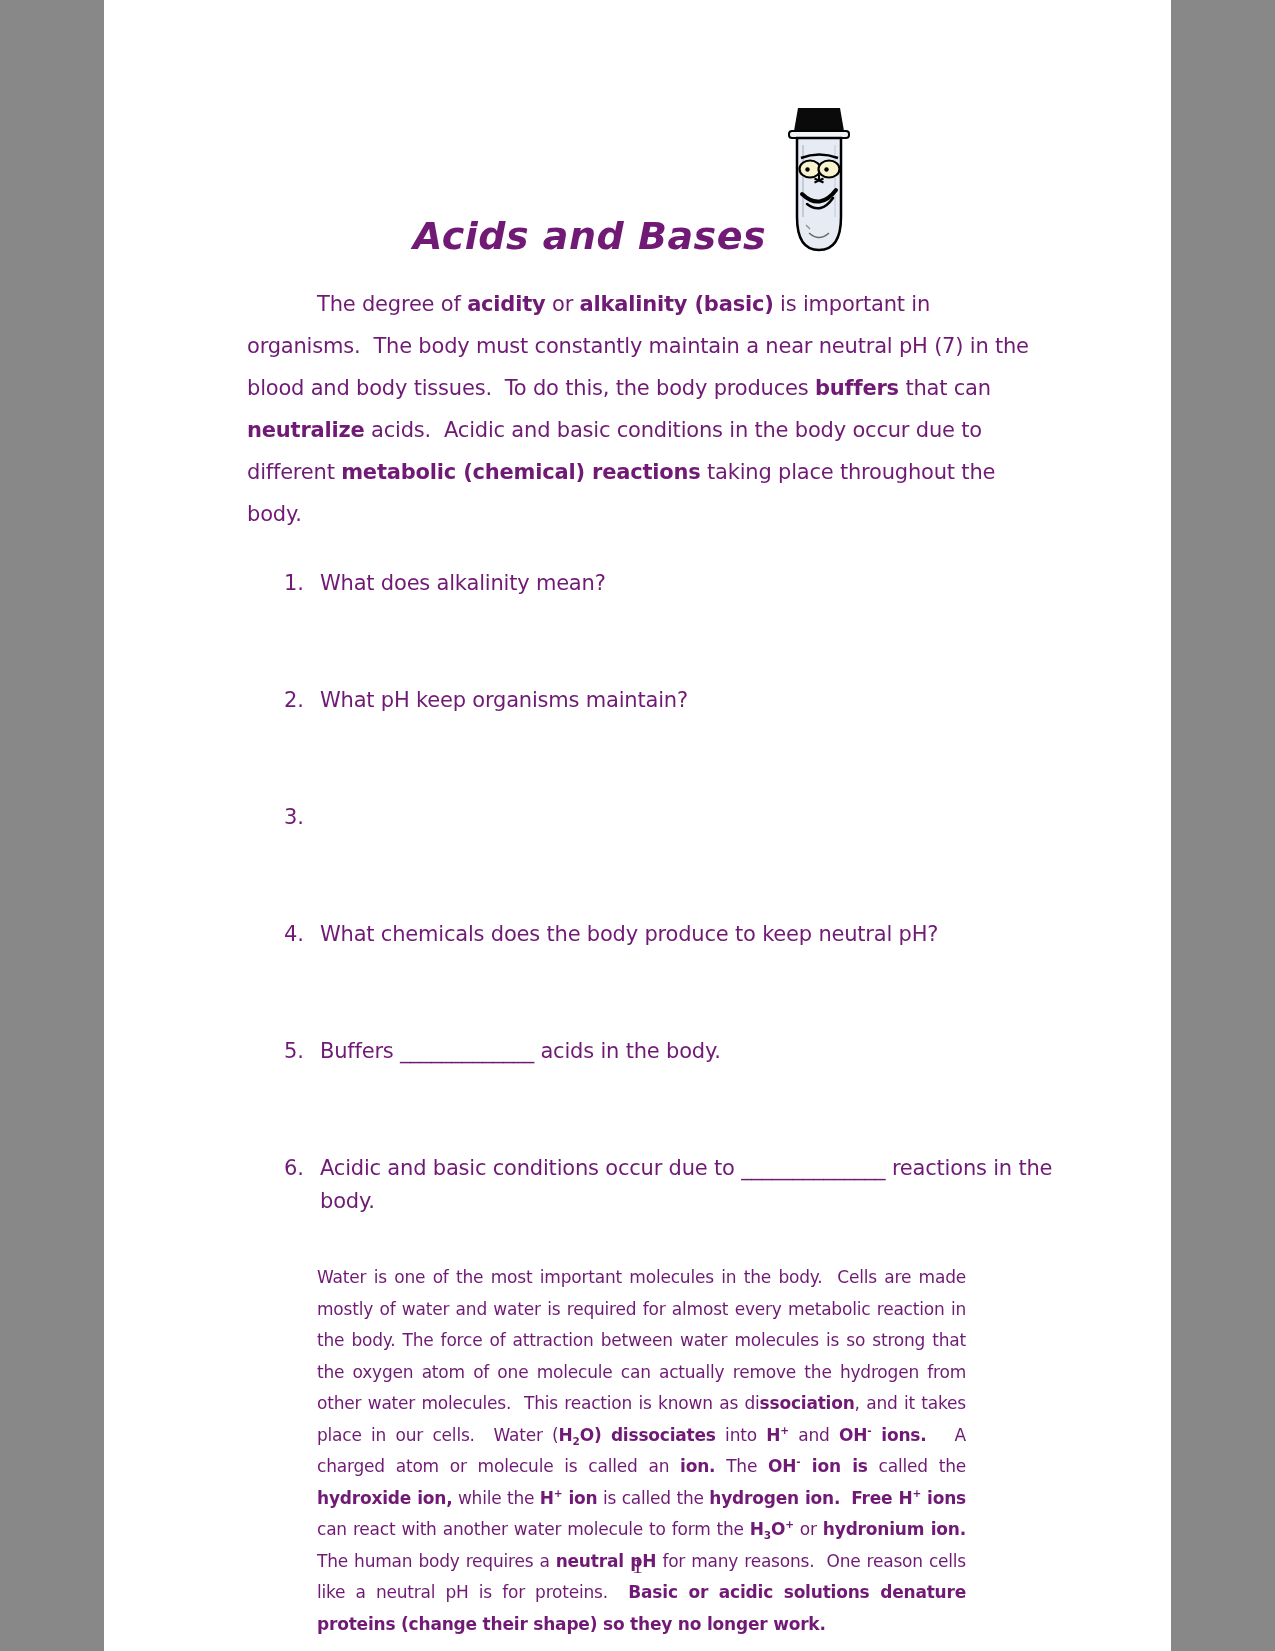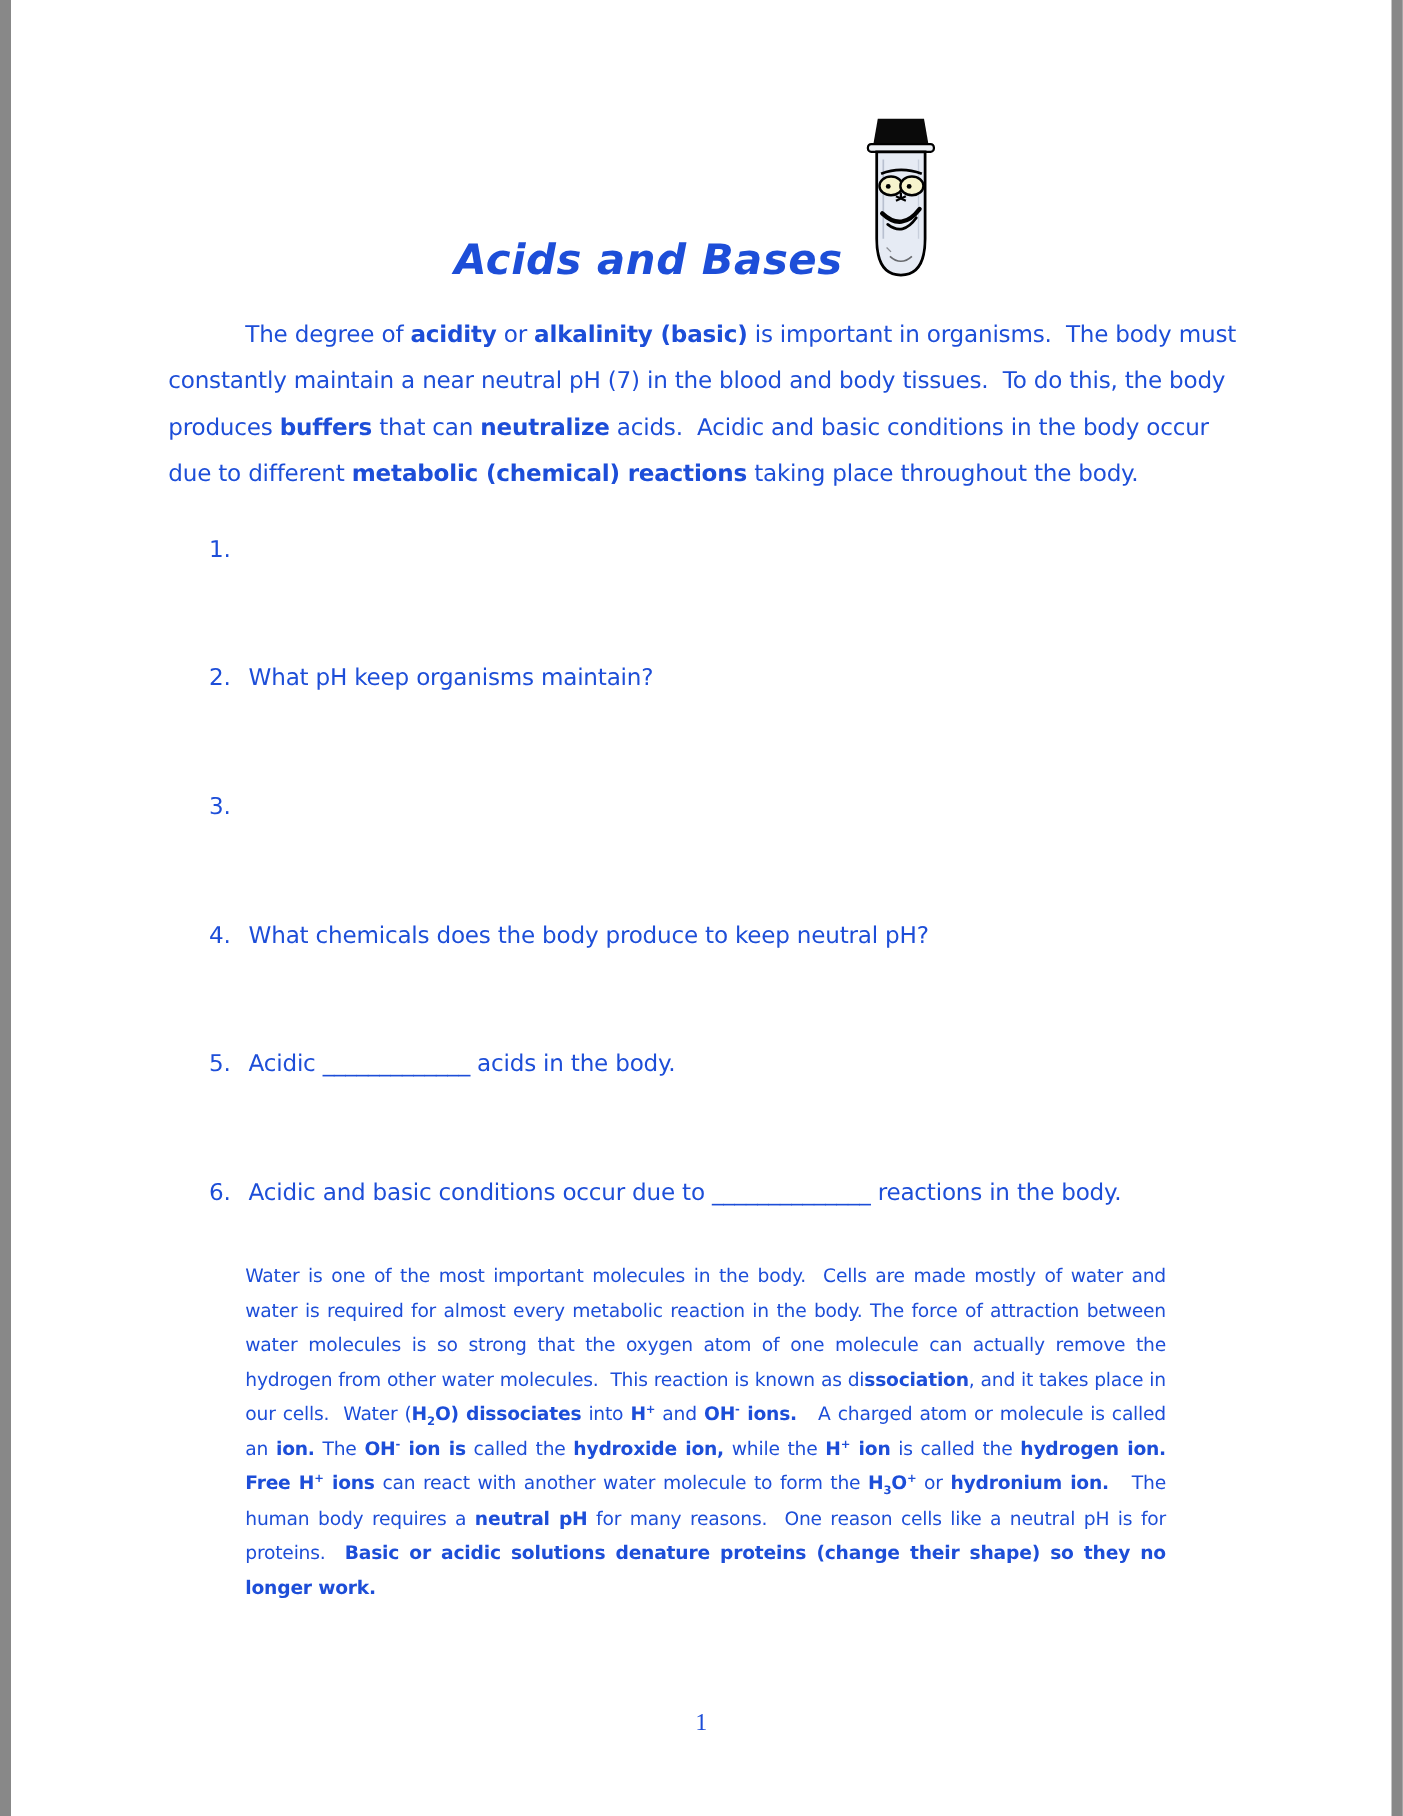--- a/index.html
+++ b/index.html
@@ -1,23 +1,23 @@
 <!DOCTYPE html>
 <html><head>
 <meta charset="utf-8">
 <style>
   html, body { margin: 0; padding: 0; background: #888; }
   .page {
     position: relative;
-    width: 1255px;
+    width: 1067px;
     height: 1651px;
     margin: 0 auto;
     background: #ffffff;
     font-family: "DejaVu Sans", sans-serif;
-    color: #1d4ed8;
+    color: #701a75;
     letter-spacing: -0.2px;
     overflow: hidden;
   }
   .title-row {
     display: flex;
     justify-content: center;
     align-items: flex-end;
     gap: 10px;
     padding-top: 105px;
     height: 152px;
@@ -105,35 +105,36 @@
       <path d="M33,128 Q43,137 53,128" stroke="#000" stroke-width="1.5" fill="none" opacity="0.55"></path>
       <path d="M30,120 L34,124" stroke="#000" stroke-width="1.2" opacity="0.4"></path>
     </svg>
   </div>
 
   <p class="intro">The degree of <b>acidity</b> or <b>alkalinity (basic)</b> is important in organisms.  The body must constantly maintain a near neutral pH (7) in the blood and body tissues.  To do this, the body produces <b>buffers</b> that can <b>neutralize</b> acids.  Acidic and basic conditions in the body occur due to different <b>metabolic (chemical) reactions</b> taking place throughout the body.</p>
 
   <ol class="questions">
     <li class="question">
       <span class="q-num">1.</span>
+      <span class="q-text">What does alkalinity mean?</span>
     </li>
     <li class="question">
       <span class="q-num">2.</span>
       <span class="q-text">What pH keep organisms maintain?</span>
     </li>
     <li class="question">
       <span class="q-num">3.</span>
     </li>
     <li class="question">
       <span class="q-num">4.</span>
       <span class="q-text">What chemicals does the body produce to keep neutral pH?</span>
     </li>
     <li class="question">
       <span class="q-num">5.</span>
-      <span class="q-text">Acidic _____________ acids in the body.</span>
+      <span class="q-text">Buffers _____________ acids in the body.</span>
     </li>
     <li class="question">
       <span class="q-num">6.</span>
       <span class="q-text">Acidic and basic conditions occur due to ______________ reactions in the body.</span>
     </li>
   </ol>
 
   <p class="water">Water is one of the most important molecules in the body.  Cells are made mostly of water and water is required for almost every metabolic reaction in the body. The force of attraction between water molecules is so strong that the oxygen atom of one molecule can actually remove the hydrogen from other water molecules.  This reaction is known as di<b>ssociation</b>, and it takes place in our cells.  Water (<b>H</b><b><sub>2</sub></b><b>O)</b> <b>dissociates</b> into <b>H</b><b><sup>+</sup></b> and <b>OH</b><b><sup>-</sup></b><b> ions.</b>   A charged atom or molecule is called an <b>ion.</b> The <b>OH</b><b><sup>-</sup></b><b> ion is</b> called the <b>hydroxide ion,</b> while the <b>H</b><b><sup>+</sup></b><b> ion</b> is called the <b>hydrogen ion.</b>  <b>Free H</b><b><sup>+</sup></b><b> ions</b> can react with another water molecule to form the <b>H</b><b><sub>3</sub></b><b>O</b><b><sup>+</sup></b> or <b>hydronium ion.</b>   The human body requires a <b>neutral pH</b> for many reasons.  One reason cells like a neutral pH is for proteins.  <b>Basic or acidic solutions denature proteins (change their shape) so they no longer work.</b></p>
 
   <div class="footer">1</div>

